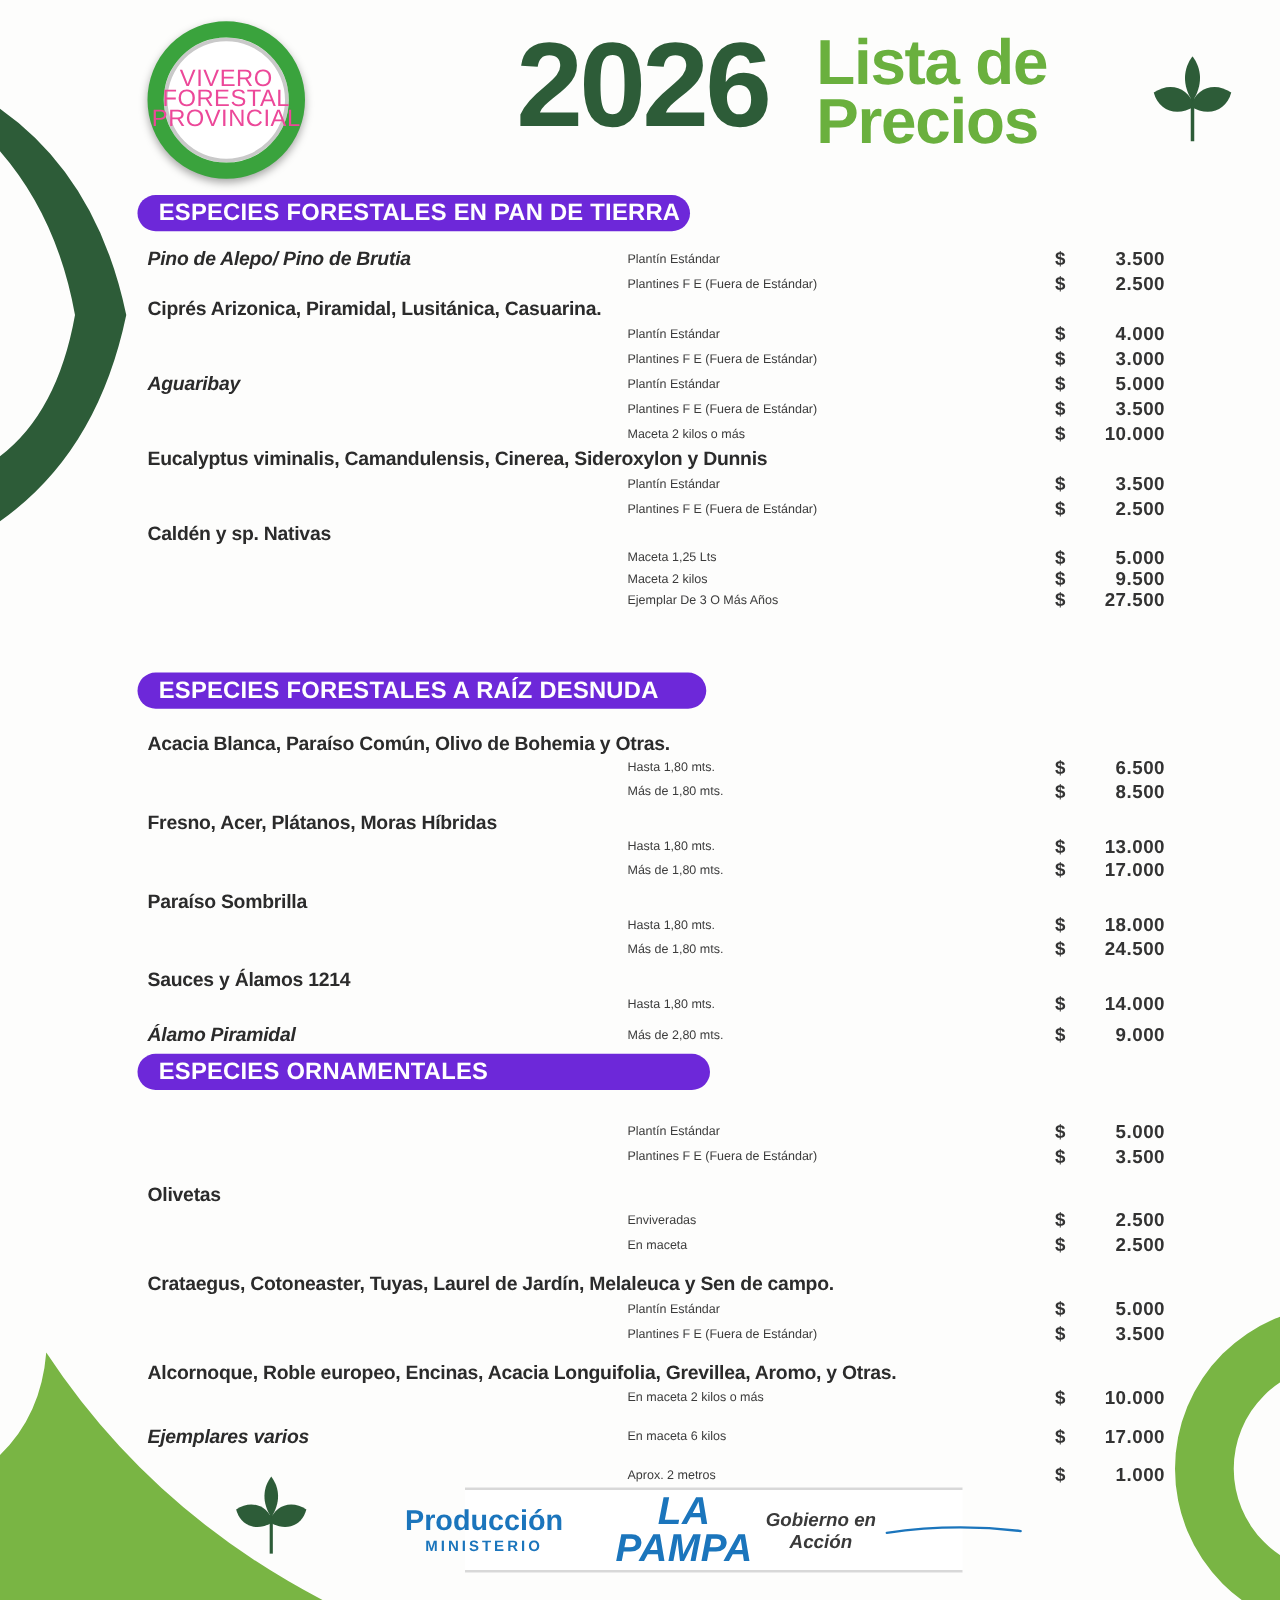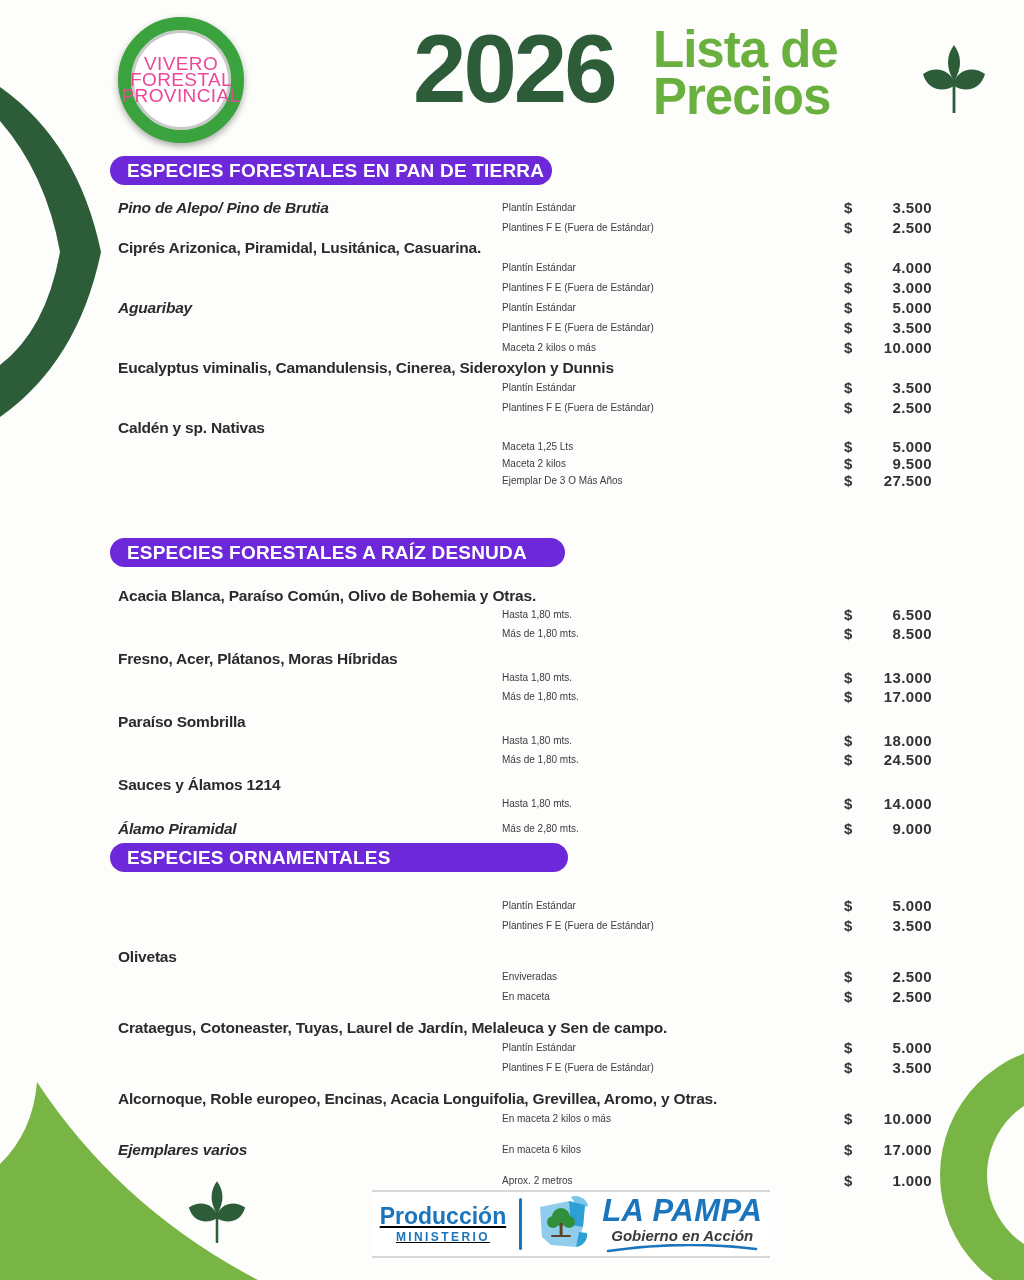--- a/index.html
+++ b/index.html
@@ -54,25 +54,25 @@
   .cell-desc{grid-column:2;font-weight:400;font-size:10px;color:#3c3c3c;white-space:nowrap;}
   .cell-cur{grid-column:3;font-weight:700;font-size:15px;color:#333;}
   .cell-price{grid-column:4;text-align:right;font-weight:700;font-size:15px;color:#333;letter-spacing:.4px;}
   .entry.tight .cell-desc,.entry.tight .cell-cur,.entry.tight .cell-price{line-height:17px;}
   
   .footer-band{
     position:absolute;left:372px;top:1190px;width:398px;height:68px;box-sizing:border-box;
     border-top:2px solid #d8d8d8;border-bottom:2px solid #d8d8d8;
     display:flex;align-items:center;justify-content:center;gap:13px;background:#fff;
   }
-  .ministry{display:flex;flex-direction:column;align-items:center;text-decoration:underline;}
+  .ministry{display:flex;flex-direction:column;align-items:center;}
   .ministry-top{font-size:23px;font-weight:800;color:#1b75bc;line-height:24px;}
   .ministry-bottom{font-size:12px;font-weight:700;color:#1b75bc;letter-spacing:2.4px;margin-top:2px;}
   .divider{width:3px;height:52px;background:#1b75bc;border-radius:2px;}
-  .province{display:flex;flex-direction:column;align-items:center;text-align:center;}
+  .province{display:flex;align-items:center;text-align:center;}
   .province-name{font-size:31px;font-weight:800;font-style:italic;color:#1b75bc;letter-spacing:.5px;line-height:30px;}
   .slogan{font-size:15px;font-weight:700;font-style:italic;color:#3a3a3a;margin-top:1px;}
 </style>
 </head>
 <body>
 
 <div class="page">
 
   <svg class="deco deco-left" width="108" height="340" viewBox="0 0 108 340">
     <path d="M0,5 Q78,60 101,170 Q78,280 0,335 L0,283 Q46,248 60,170 Q46,92 0,39 Z" fill="#2d5c38"></path>

